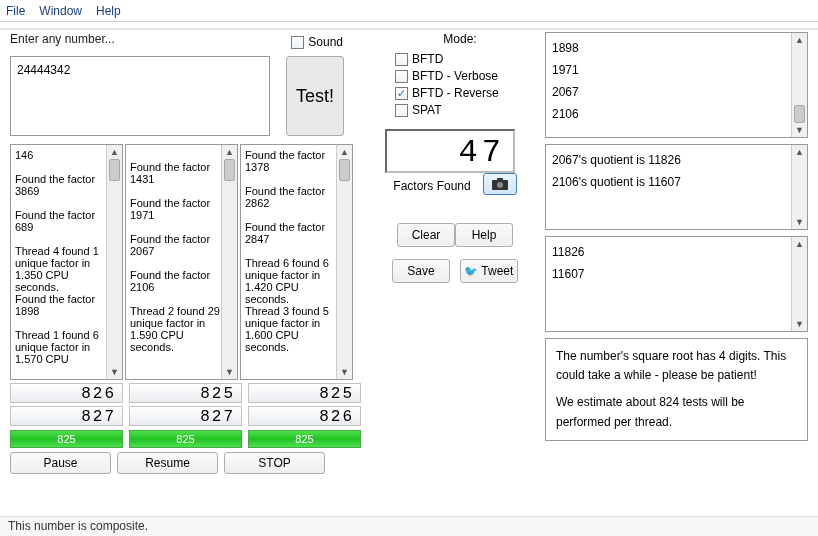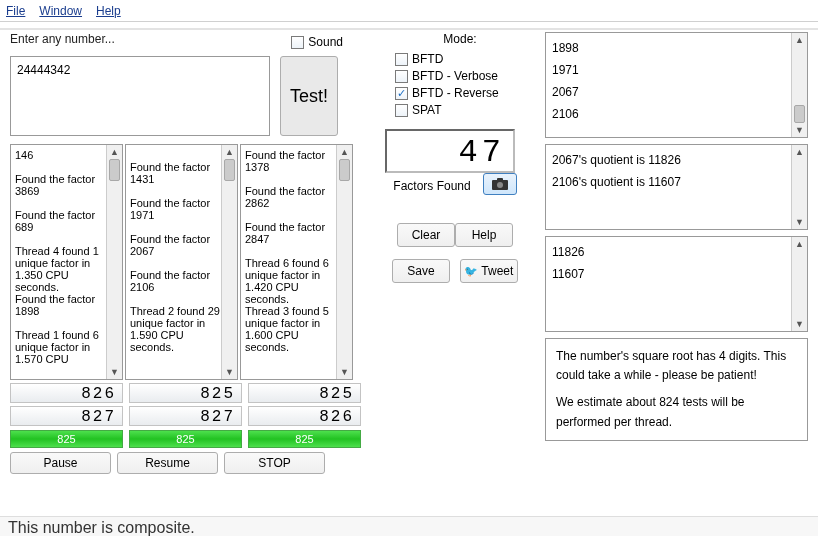--- a/index.html
+++ b/index.html
@@ -1,17 +1,17 @@
 <!DOCTYPE html>
 <html><head>
 <meta charset="utf-8">
 <style>
 * { box-sizing: border-box; margin: 0; padding: 0; }
 body { font-family: "Segoe UI", Tahoma, sans-serif; font-size: 12px; background: #fff; width: 818px; height: 536px; overflow: hidden; position: relative; }
-.menubar { height: 22px; background: #fff; display: flex; align-items: center; padding: 0 6px; gap: 14px; border-bottom: 1px solid #d0d0d0; color: #1a3d8e; text-decoration: underline; }
+.menubar { height: 22px; background: #fff; display: flex; align-items: center; padding: 0 6px; gap: 14px; border-bottom: 1px solid #d0d0d0; color: #1a3d8e; }
 .menubar div { cursor: pointer; }
 .sep { height: 2px; background: #e3e3e3; margin: 6px 0 2px 0; }
 .content { padding: 0 10px; }
 .row { display: flex; }
 .label { color: #222; }
 .input-area { width: 260px; height: 80px; border: 1px solid #999; background: #fff; padding: 6px; font-size: 12px; resize: none; font-family: inherit; }
 .test-btn { width: 58px; height: 80px; background: #e9e9e9; border: 1px solid #adadad; border-radius: 3px; cursor: pointer; font-size: 18px; }
 .checkbox-row { display: flex; align-items: center; gap: 4px; margin: 3px 0; }
 .checkbox { width: 13px; height: 13px; border: 1px solid #7a7a7a; background: linear-gradient(#fff,#edf3f9); display: inline-flex; align-items: center; justify-content: center; font-size: 11px; color: #1a6dc4; cursor:pointer; }
 .checkbox.checked::after { content: "✓"; }
@@ -24,21 +24,21 @@
 .thread-box .vscroll .thumb { position: absolute; left: 2px; right: 2px; top: 14px; height: 22px; background: #cbcbcb; border: 1px solid #a8a8a8; border-radius: 2px; }
 .thread-box .vscroll .arrow { position: absolute; left:0; right:0; height:14px; display:flex; align-items:center; justify-content:center; font-size:9px; color:#555; }
 .thread-box .vscroll .arrow.up { top:0; }
 .thread-box .vscroll .arrow.down { bottom:0; }
 .seg-display { font-family: "Courier New", monospace; text-align: right; padding: 1px 6px; font-size: 16px; border: 1px solid #c3c3c3; background: linear-gradient(#fff,#e9ecef); height: 20px; letter-spacing: 2px; }
 .seg-row { display: flex; gap: 6px; margin-top: 3px; }
 .seg-row .seg-display { width: 113px; }
 .progress { width: 113px; height: 18px; border: 1px solid #4a4; background: linear-gradient(#4de04d,#22c222,#4de04d); color: #fff; font-size: 11px; text-align: center; line-height: 16px; }
 .small-btn { width: 101px; height: 22px; background: linear-gradient(#f9f9f9,#efefef); border: 1px solid #adadad; border-radius: 3px; cursor: pointer; font-size: 12px; }
 .btn-row { display: flex; gap: 6px; margin-top: 4px; }
-.status-bar { position: absolute; bottom: 0; left: 0; right: 0; height: 20px; background: #f7f7f7; border-top: 1px solid #dedede; font-size: 16px; color: #333; padding: 2px 8px; }
+.status-bar { position: absolute; bottom: 0; left: 0; right: 0; height: 20px; background: #f7f7f7; border-top: 1px solid #dedede; font-size: 12px; color: #333; padding: 2px 8px; }
 .factors-display { width: 130px; height: 44px; border: 2px inset #bbb; background: #fff; font-family: "Courier New", monospace; font-size: 32px; text-align: right; padding: 0 8px; line-height: 44px; letter-spacing: 4px; }
 .factors-label { font-size: 12px; margin-top: 4px;}
 .camera-btn { width: 34px; height: 22px; border: 1px solid #4080c0; border-radius: 3px; background: linear-gradient(#eaf3fc,#cfe6fb); display:inline-flex; align-items:center; justify-content:center; cursor:pointer; }
 .action-btn { width: 58px; height: 24px; background: linear-gradient(#f9f9f9,#efefef); border: 1px solid #adadad; border-radius: 3px; cursor: pointer; font-size: 12px; display:inline-flex; align-items:center; justify-content:center; gap:3px; }
 .right-list { border: 1px solid #999; background: #fff; padding: 4px 6px; font-size: 12px; position: relative; }
 .right-list .vscroll { position:absolute; right:0; top:0; bottom:0; width:16px; background:#f0f0f0; border-left:1px solid #ccc; }
 .right-list .vscroll .thumb { position:absolute; left:2px; right:2px; bottom:14px; height:18px; background:#cbcbcb; border:1px solid #a8a8a8; border-radius:2px; }
 .right-list .vscroll .arrow { position:absolute; left:0; right:0; height:14px; display:flex; align-items:center; justify-content:center; font-size:9px; color:#555; }
 .right-list .vscroll .arrow.up { top:0; }
 .right-list .vscroll .arrow.down { bottom:0; }
@@ -60,21 +60,21 @@
   <div class="row" style="gap:20px;justify-content:center;">
 
     <div style="width:355px;">
       <div class="row" style="justify-content:space-between; align-items:start;">
         <div class="label">Enter any number...</div>
         <div class="checkbox-row" style="margin-right:22px;">
           <span class="checkbox"></span>
           <span>Sound</span>
         </div>
       </div>
-      <div class="row" style="gap:10px; margin-top:4px;">
+      <div class="row" style="gap:16px; margin-top:4px;">
         <textarea class="input-area" style="">24444342</textarea>
         <button class="test-btn">Test!</button>
       </div>
 
       <div class="thread-boxes" id="thread-boxes">
           <div class="thread-box">
             <div class="scroll-content">146
 
 Found the factor 3869
 

